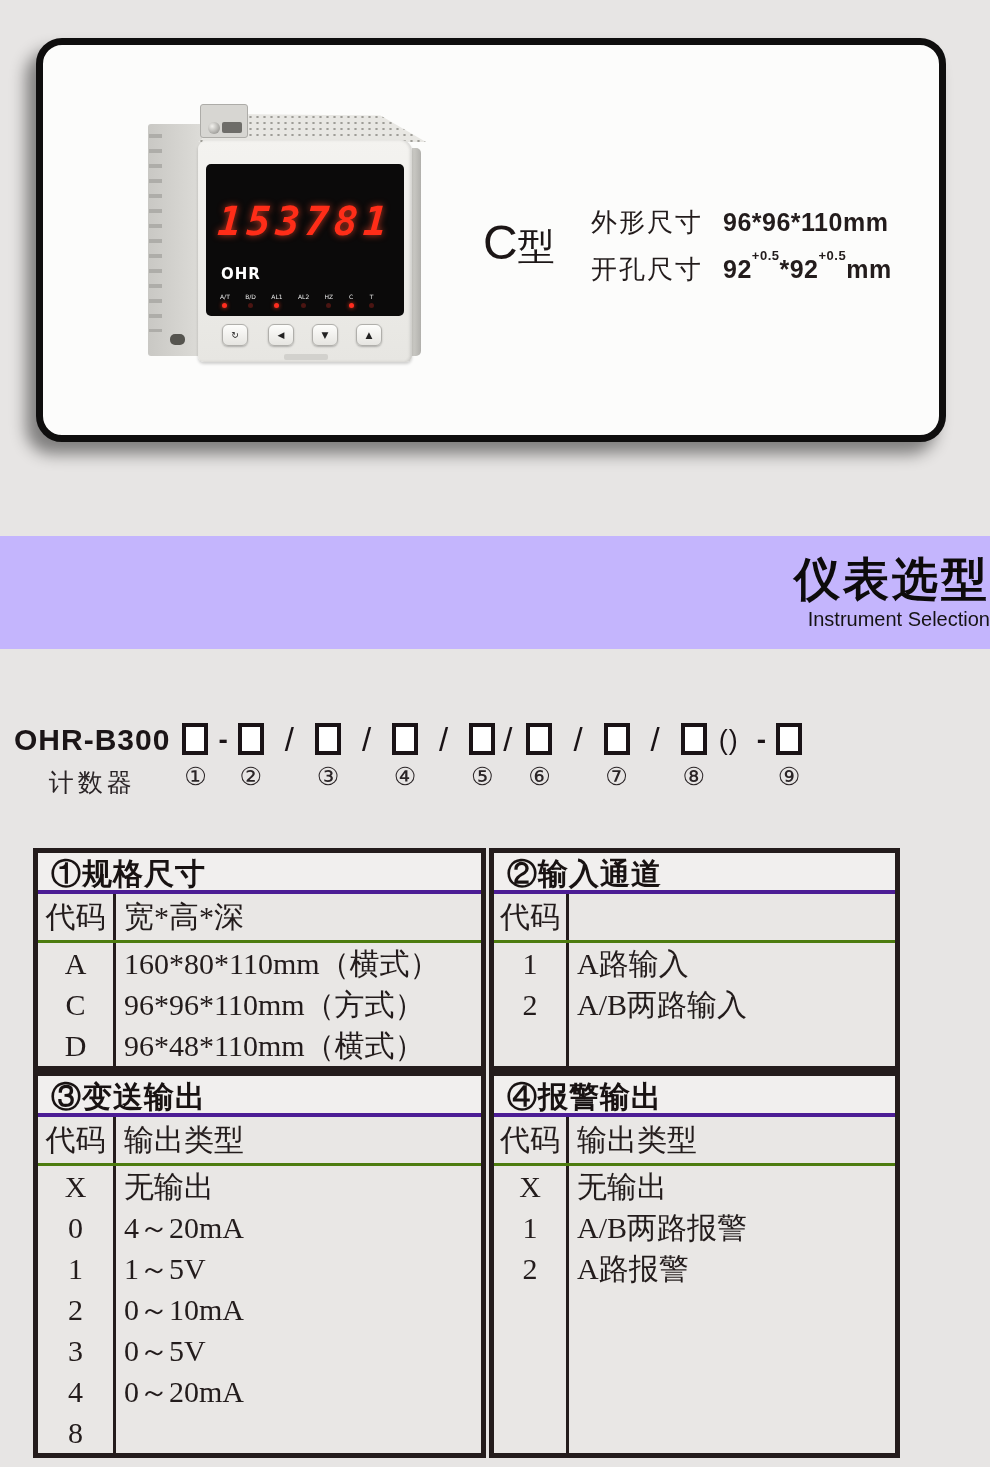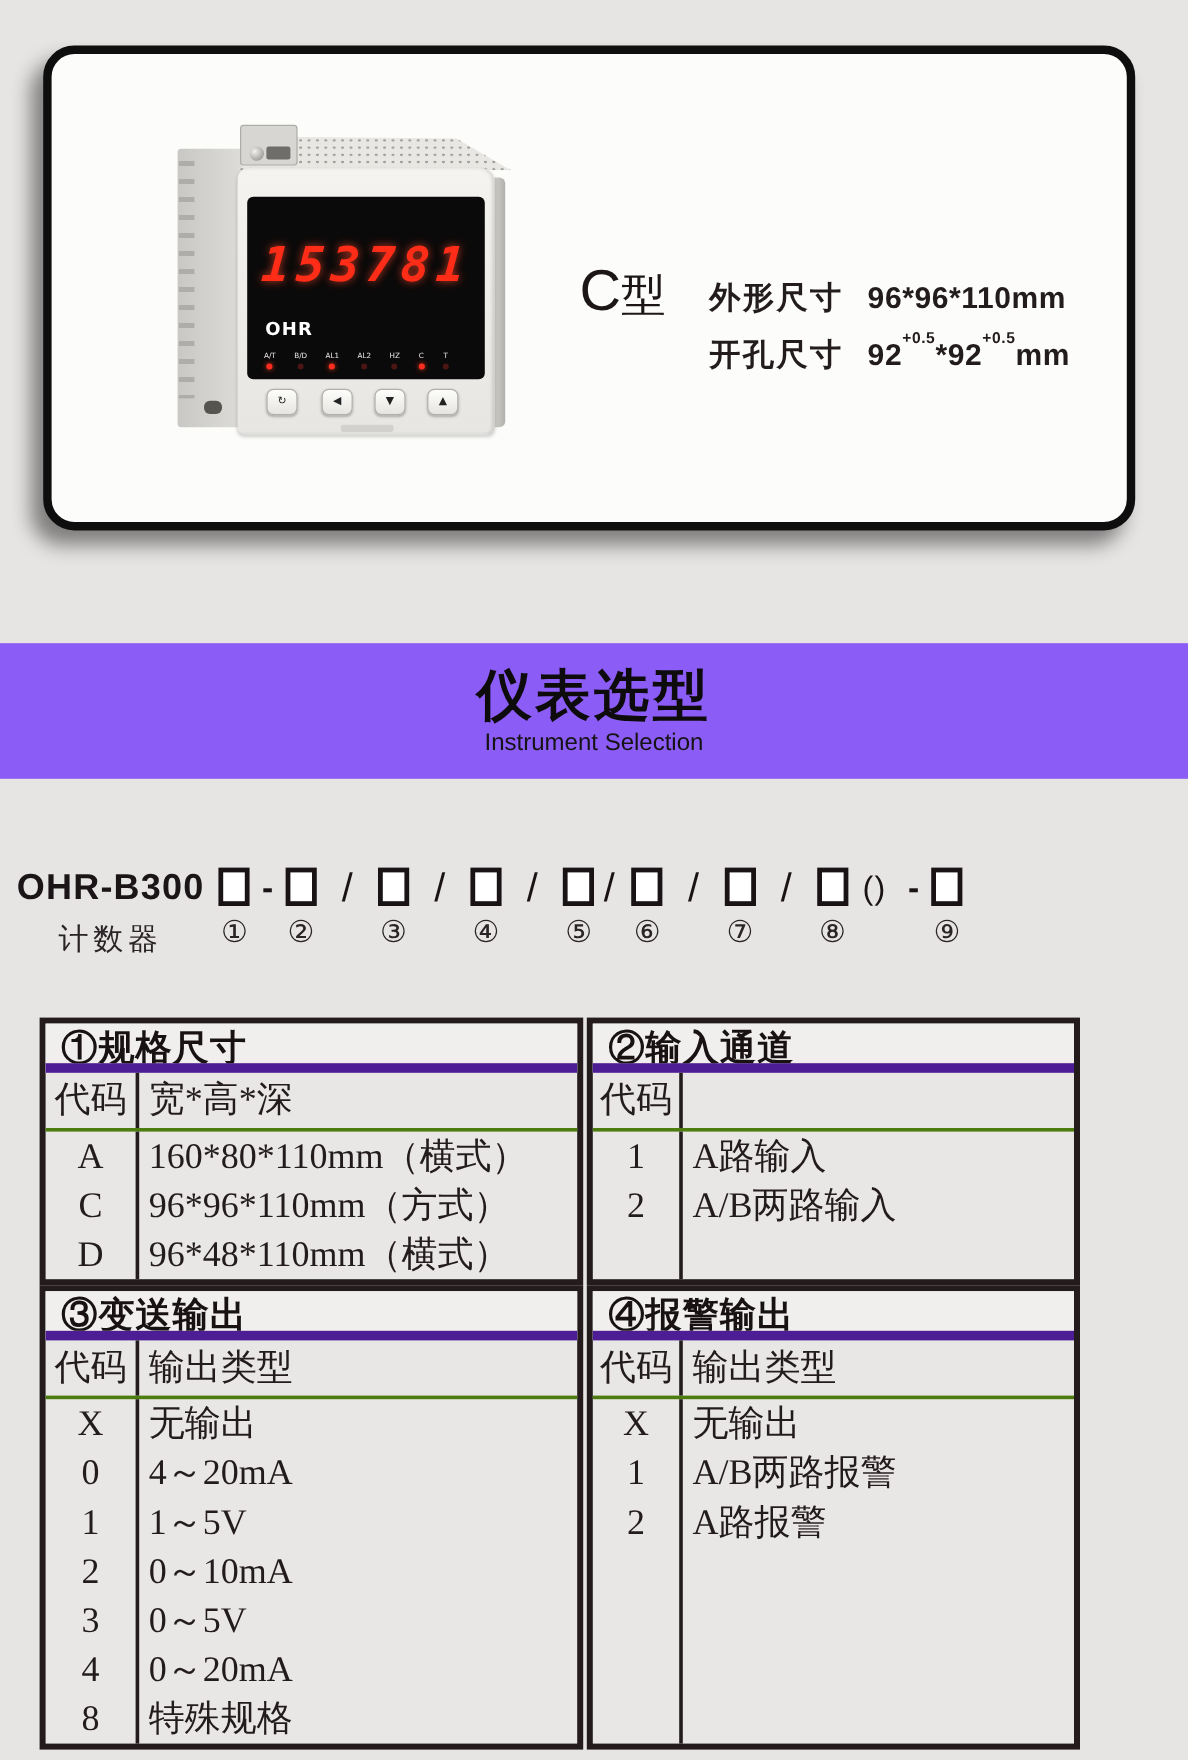--- a/index.html
+++ b/index.html
@@ -87,26 +87,26 @@
   .dev-btn.b0 { left:24px; } .dev-btn.b1 { left:70px; } .dev-btn.b2 { left:114px; } .dev-btn.b3 { left:158px; }
   .dev-notch { position:absolute; left:86px; bottom:2px; width:44px; height:6px; background:#d2d1cd; border-radius:2px; }
   .dev-holemark { position:absolute; left:30px; top:226px; width:15px; height:11px; background:#55544f; border-radius:5px; }
 
   
   .type-label { position:absolute; left:440px; top:170px; display:flex; align-items:baseline; font-weight:500; color:#1c1616; }
   .type-latin { font-size:48px; }
   .type-cjk  { font-size:37px; }
   .dims { position:absolute; left:548px; top:160px; }
   .dim-row { display:flex; align-items:baseline; height:47px; }
-  .dim-label { font-size:26px; font-weight:bold; width:132px; letter-spacing:2px;margin-top:26px; }
+  .dim-label { font-size:26px; font-weight:normal; width:132px; letter-spacing:2px; }
   .dim-value { font-size:25px; font-weight:bold; letter-spacing:.5px; }
   .dim-value sup { font-size:13px; position:relative; top:-9px; font-weight:bold; }
 
   
-  .banner { position:absolute; left:0; top:536px; width:990px; height:113px; background:#8b5cf6; text-align:center; }
+  .banner { position:absolute; left:0; top:536px; width:990px; height:113px; background:#c4b5fd; text-align:right; }
   .banner-title { margin:0; padding-top:13px; font-size:46px; font-weight:bold; letter-spacing:3px; color:#0d0b0b; }
   .banner-sub { font-size:20px; margin-top:-3px; font-weight:500; color:#151313; }
 
   
   .model-code { position:absolute; left:14px; top:719px; width:930px; display:flex; align-items:flex-start; }
   .mc-prefix-wrap { display:flex; flex-direction:column; align-items:center; margin-right:12px; }
   .mc-prefix { font-size:30px; font-weight:bold; letter-spacing:1px; height:42px; line-height:42px; color:#1b1517; }
   .mc-prefix-sub { font-size:25px; font-family:"Liberation Serif", serif; margin-top:5px; letter-spacing:4px; color:#2a2426; }
   .mc-unit { display:flex; flex-direction:column; align-items:center; }
   .mc-box { width:26px; height:32px; border:4px solid #1a1316; background:#ffffff; margin-top:4px; }
@@ -117,21 +117,21 @@
   .mc-sep.slash.tight { margin:0 14px 0 8px; }
   .mc-sep.paren { margin:0 8px 0 12px; font-weight:400; font-size:27px; letter-spacing:1px; }
 
   
   .sel-table { position:absolute; left:33px; top:848px; display:flex; gap:3px; }
   .sel-col { display:flex; flex-direction:column; }
   .sel-col.left  { width:453px; }
   .sel-col.right { width:411px; }
   .sel-section { border:5px solid #241c1c; background:#e9e7e5; }
   .sec-title {
-    height:41px; line-height:41px; border-bottom:8px solid #4c1d95;
+    height:41px; line-height:41px; border-bottom:4px solid #4c1d95;
     background:#f1efee; font-size:30px; font-weight:bold; padding-left:13px;
     letter-spacing:1px; color:#181212; white-space:nowrap; overflow:hidden;
   }
   .sec-head { display:flex; border-bottom:3px solid #4d7c0f; font-size:30px; font-family:"Liberation Serif", serif; }
   .sec-head .c1 { border-right:3px solid #241c1c; text-align:center; line-height:46px; }
   .sec-head .c2 { flex:1; padding-left:8px; line-height:46px; white-space:nowrap; }
   .sel-col.left  .c1, .sel-col.left  .codes { width:78px; }
   .sel-col.right .c1, .sel-col.right .codes { width:75px; }
   .sec-body { display:flex; font-family:"Liberation Serif", serif; font-size:30px; }
   .sec-body .codes { border-right:3px solid #241c1c; text-align:center; }
@@ -321,21 +321,20 @@
             <div class="cell">4</div>
             <div class="cell">8</div>
           </div>
           <div class="vals">
             <div class="cell">无输出</div>
             <div class="cell">4～20mA</div>
             <div class="cell">1～5V</div>
             <div class="cell">0～10mA</div>
             <div class="cell">0～5V</div>
             <div class="cell">0～20mA</div>
-            <div class="cell">特殊规格</div>
           </div>
         </div>
       </section>
     </div>
 
     <div class="sel-col right">
 
       <section class="sel-section">
         <div class="sec-title">②输入通道</div>
         <div class="sec-head">

